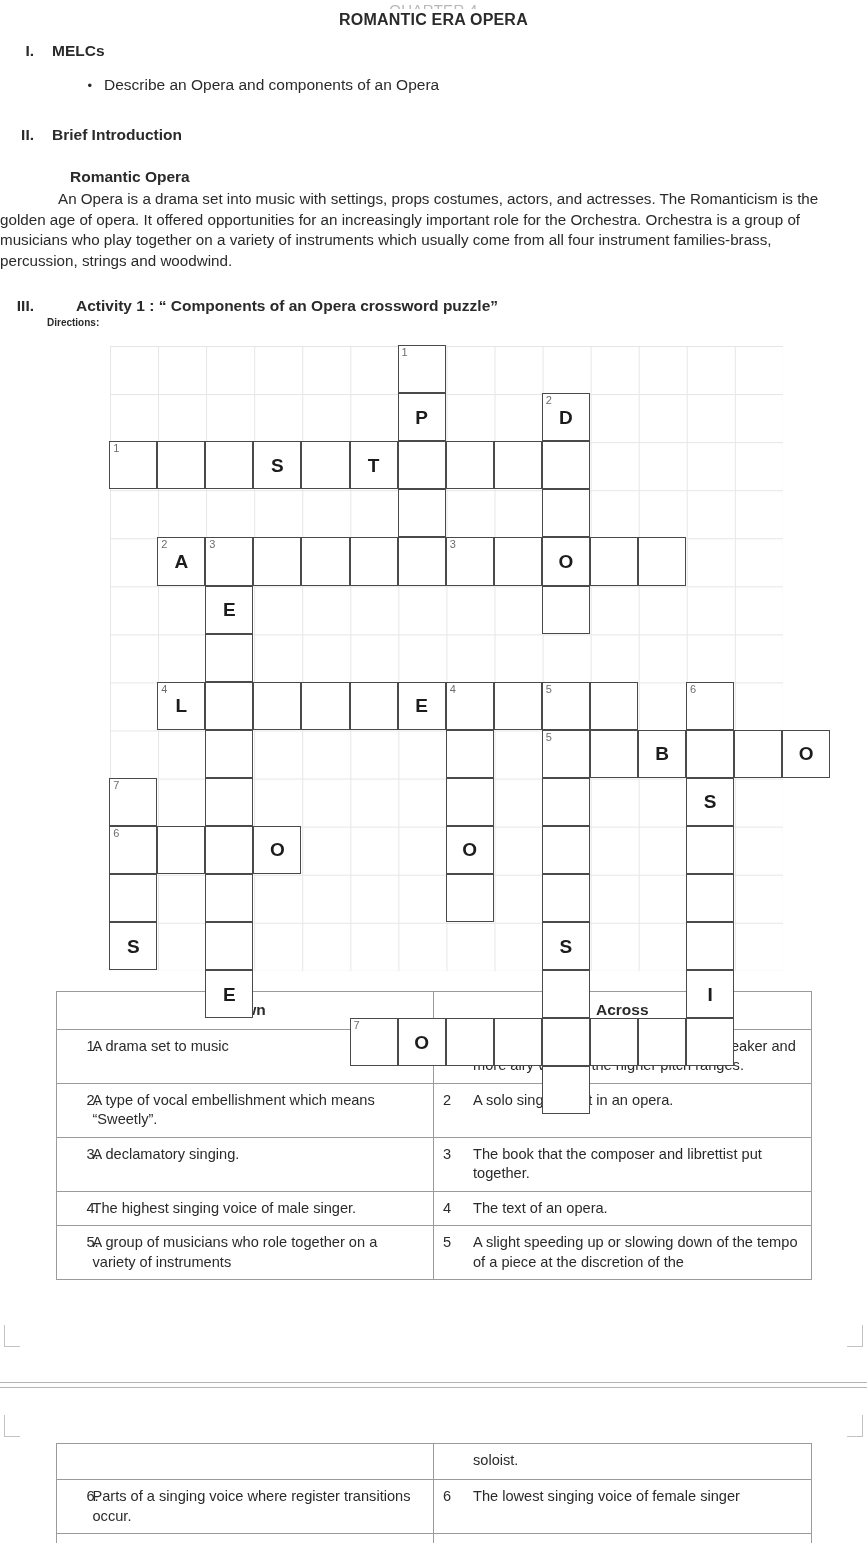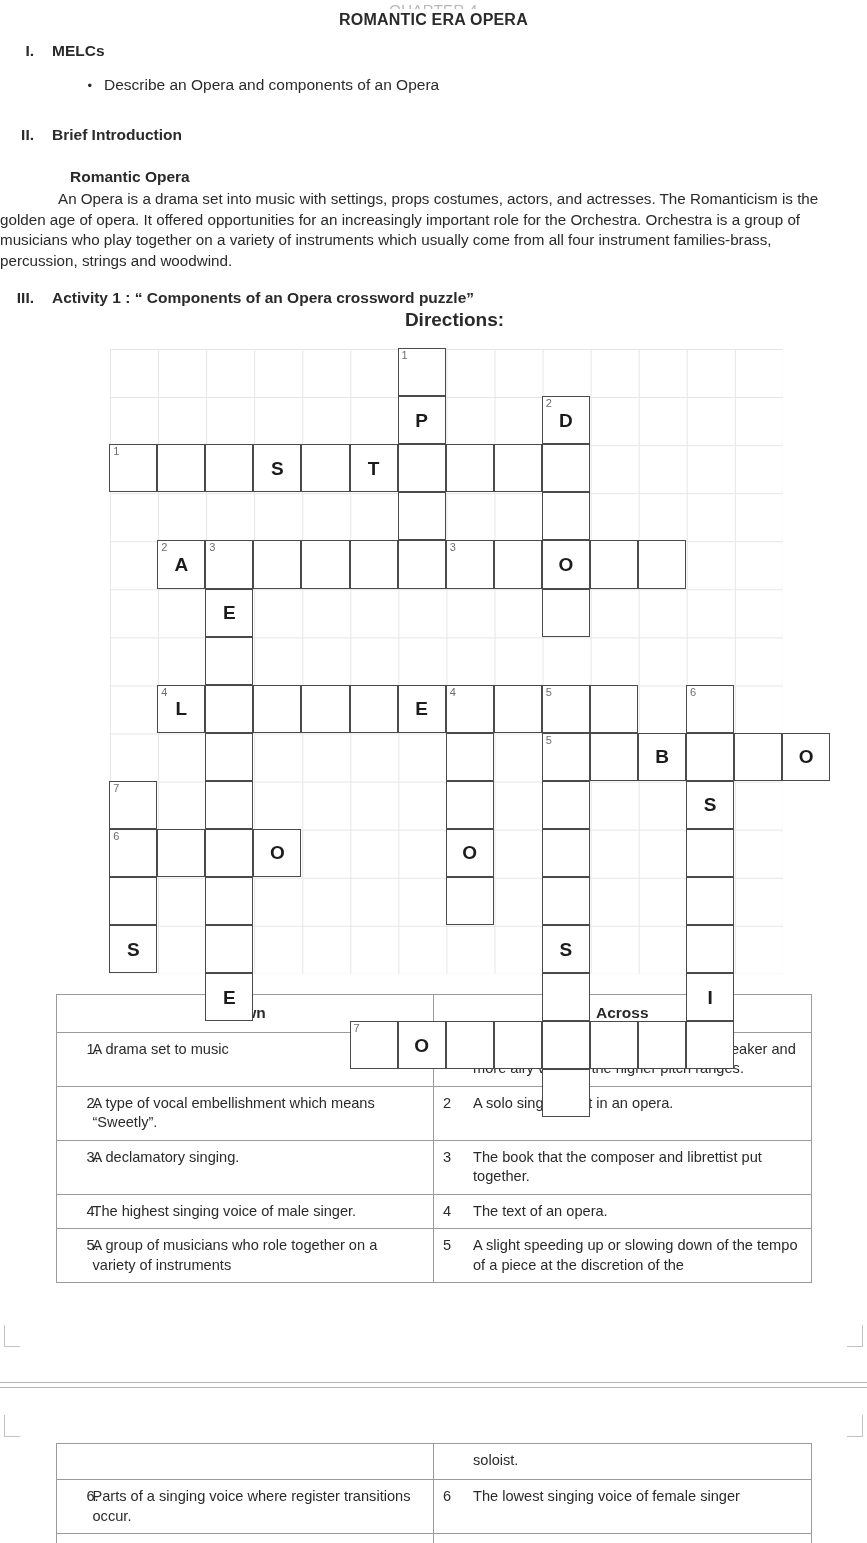--- a/index.html
+++ b/index.html
@@ -82,23 +82,22 @@
     line-height: 20.5px;
     padding-right: 40px;
     text-align: left;
   }
   .para .ind { display: inline-block; width: 58px; }
   .para b { font-weight: normal; }
 
   .dir-row {
     display: flex;
     margin-top: 2px;
-    font-size: 19px;
+    font-size: 10px;
     padding-left: 47px;
-    justify-content: center;
   }
   .dir-row .dl { font-weight: bold; padding-right: 5px; }
 
   
   #crossword-wrap {
     position: relative;
     margin-top: 18px;
     margin-left: 110px;
     width: 673px;
     height: 625px;
@@ -227,21 +226,21 @@
   <span class="rn">II.</span>
   <span class="sl">Brief Introduction</span>
 </div>
 
 <div class="sub-head">Romantic Opera</div>
 
 <div class="para">
   <span class="ind"></span><span>An </span><b>Opera</b><span> is a drama set into music with settings, props costumes, actors, and actresses. The Romanticism is the golden age of opera. It offered opportunities for an increasingly important role for the Orchestra. </span><b>Orchestra</b><span> is a group of musicians who play together on a variety of instruments which usually come from all four instrument families-brass, percussion, strings and woodwind.</span>
 </div>
 
-<div class="sec" style="margin-top:18px;">
+<div class="sec" style="margin-top:26px;gap:24px;">
   <span class="rn">III.</span>
   <span class="sl">Activity 1 : “ Components of an Opera crossword puzzle”</span>
 </div>
 
 <div class="dir-row">
   <span class="dl">Directions:</span>
 </div>
 
 <div id="crossword-wrap">
   <div class="bg-grid"></div>

